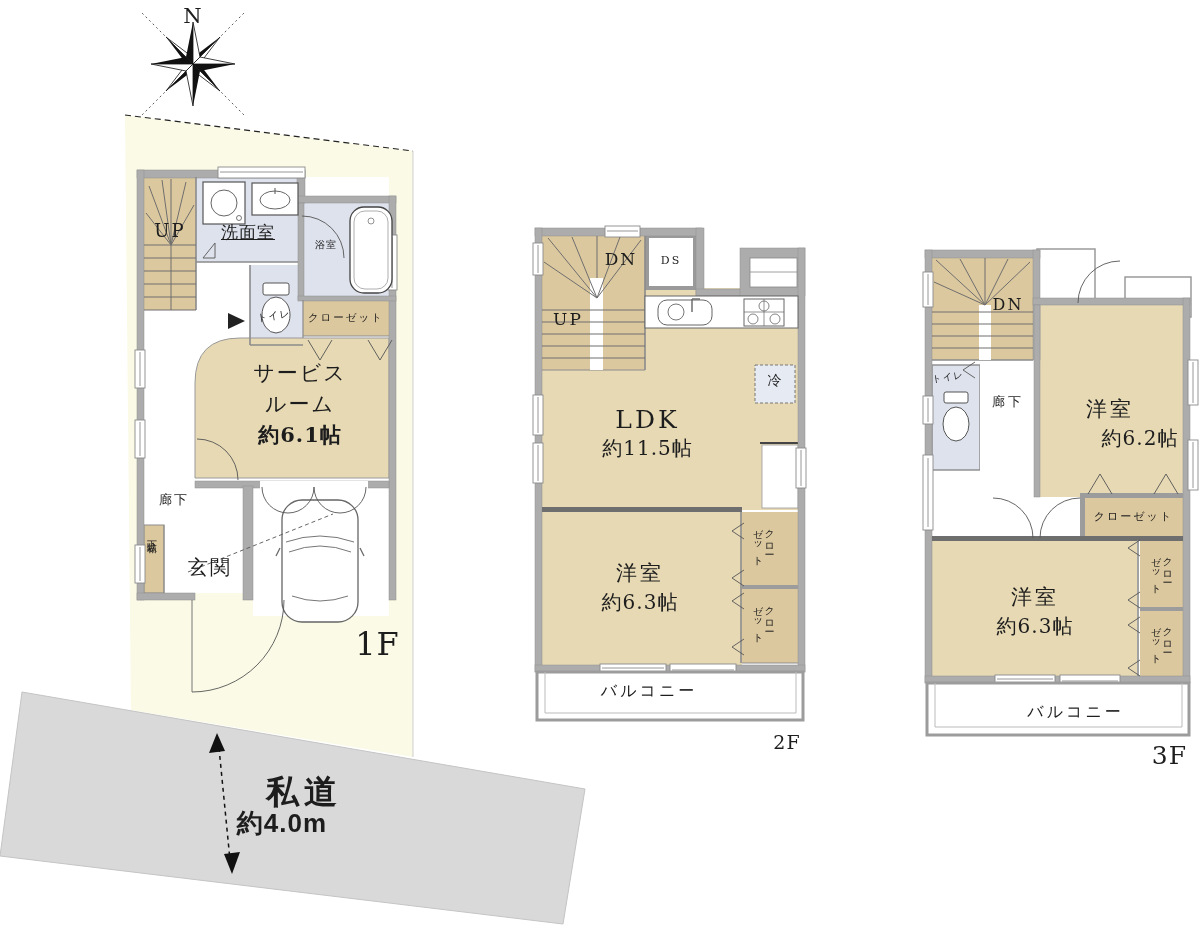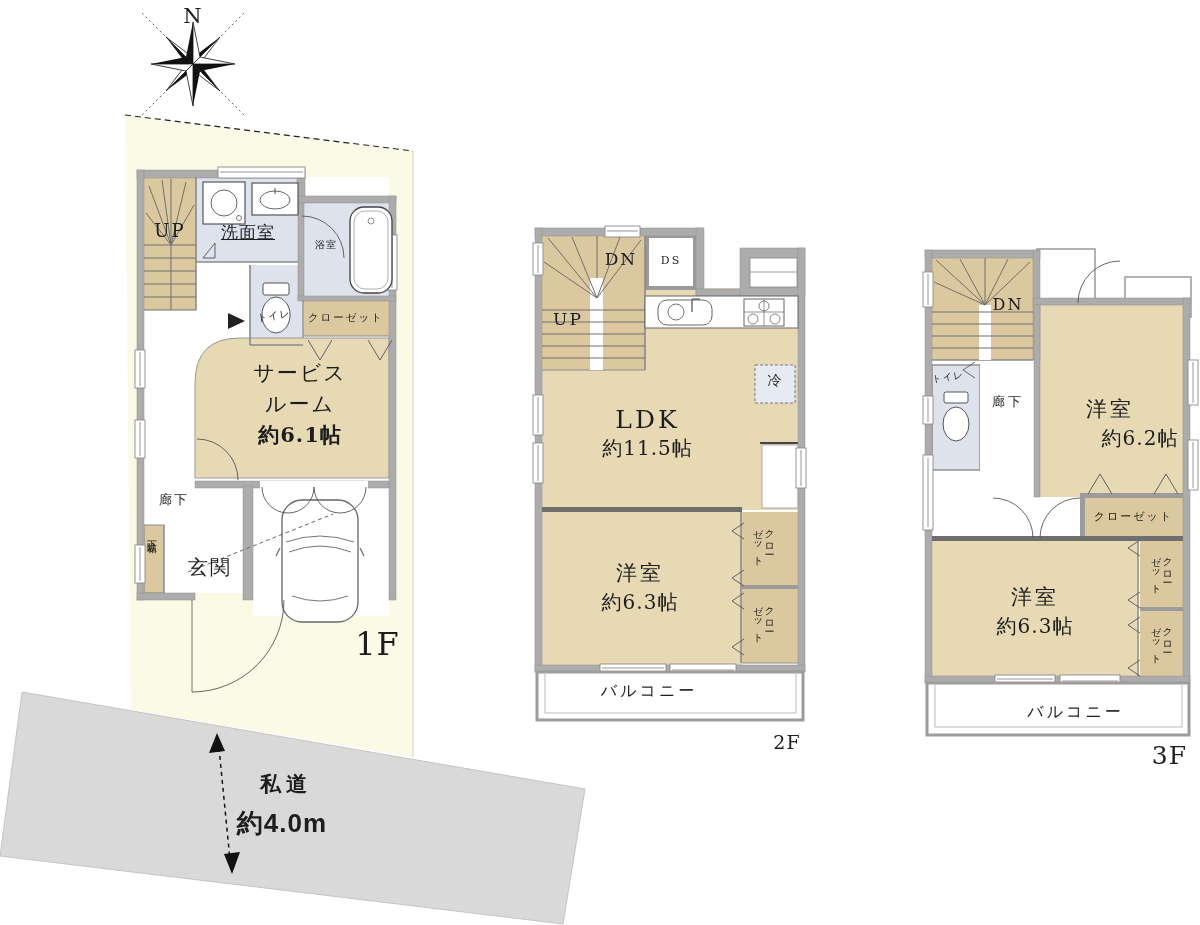--- a/index.html
+++ b/index.html
@@ -337,21 +337,21 @@
     </g>
 
     <g>
       <rect x="927" y="683" width="262" height="52" fill="#ffffff" stroke="#9c9c9c" stroke-width="3"></rect>
       <path d="M935,683 V727 H1182 V683" fill="none" stroke="#bbbbbb" stroke-width="1"></path>
     </g>
   </g>
 </svg>
 
 <div class="lbl serif" style="left:181px;top:3px;width:24px;font-size:21px;">N</div>
-<div class="lbl bold-sans" style="left:230px;top:771px;width:112px;font-size:21px;letter-spacing:5px;">私道</div>
+<div class="lbl bold-sans" style="left:230px;top:771px;width:112px;font-size:33px;letter-spacing:5px;text-align:right;">私道</div>
 <div class="lbl bold-sans" style="left:219px;top:807px;width:126px;font-size:26px;letter-spacing:1px;">約4.0m</div>
 
 <div class="lbl" style="left:140px;top:220px;width:60px;font-size:18px;letter-spacing:2px;">UP</div>
 <div class="lbl" style="left:203px;top:222px;width:90px;font-size:17px;text-decoration:underline;">洗面室</div>
 <div class="lbl" style="left:300px;top:239px;width:52px;font-size:10px;">浴室</div>
 <div class="lbl" style="left:252px;top:310px;width:44px;font-size:10px;transform:rotate(-9deg);">トイレ</div>
 <div class="lbl" style="left:300px;top:311px;width:92px;font-size:10.5px;letter-spacing:2px;">クローゼット</div>
 <div class="lbl" style="left:215px;top:391px;width:170px;font-size:21px;letter-spacing:2px;">ルーム</div>
 <div class="lbl" style="left:215px;top:360px;width:170px;font-size:21px;letter-spacing:2px;">サービス</div>
 <div class="lbl" style="left:215px;top:422px;width:170px;font-size:21px;letter-spacing:1px;font-weight:bold;">約6.1帖</div>

